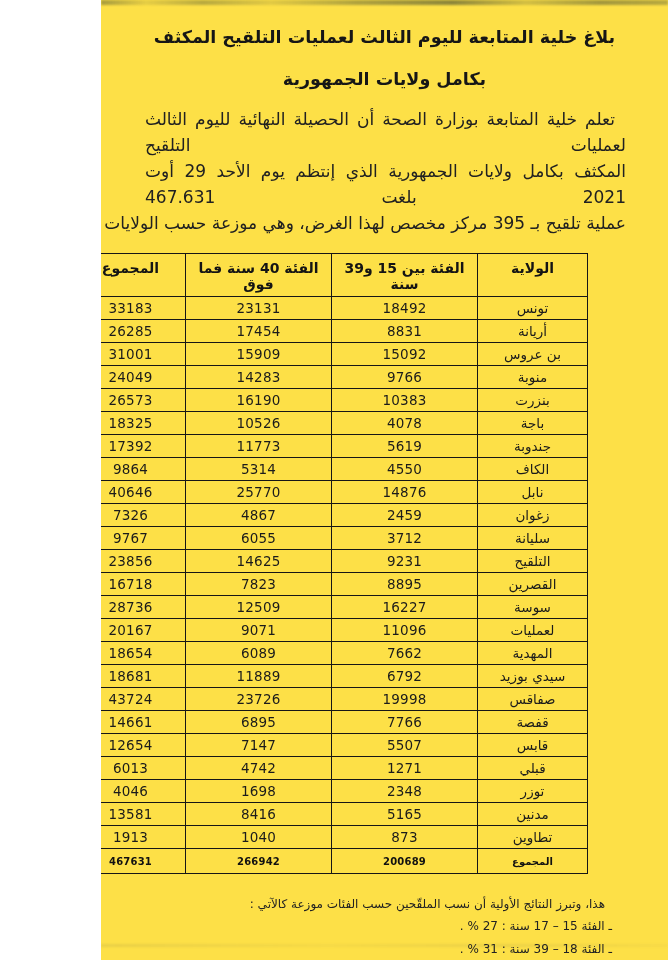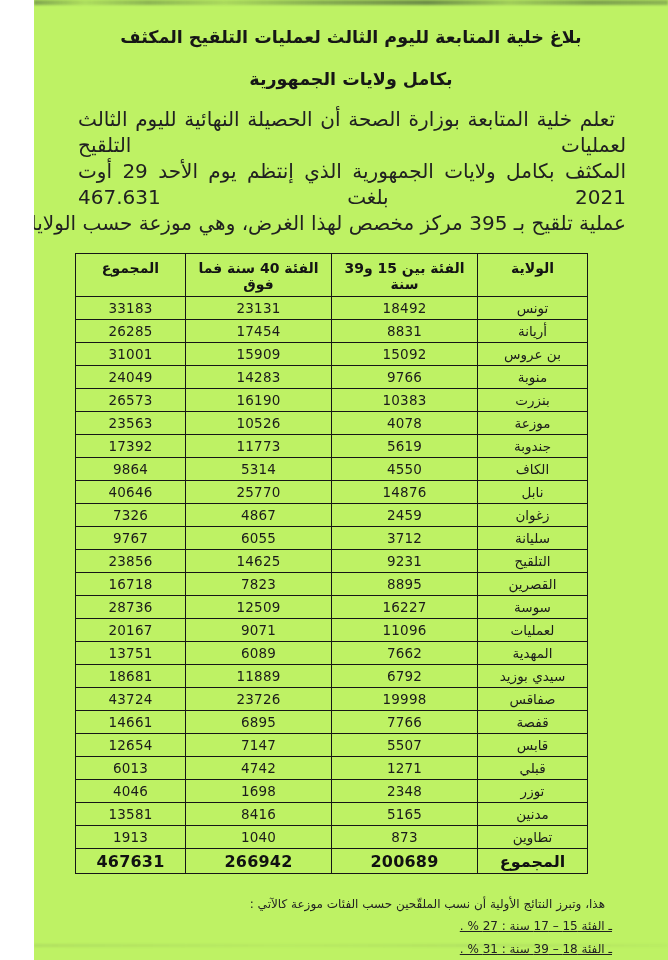--- a/index.html
+++ b/index.html
@@ -4,22 +4,22 @@
 <style>
   * { margin: 0; padding: 0; box-sizing: border-box; }
   html, body { background: #ffffff; }
   body {
     width: 668px; height: 960px;
     font-family: "DejaVu Sans", sans-serif;
     color: #1d1d1d;
   }
   .page {
     position: relative;
-    width: 634px; height: 960px;
-    background: #bef264;
+    width: 567px; height: 960px;
+    background: #fde047;
     direction: rtl;
     overflow: hidden;
   }
   .scan-edge-top {
     position: absolute; top: 0; left: 0; right: 0; height: 5px;
     background: linear-gradient(90deg,
       rgba(30,45,45,.38) 0%, rgba(30,45,45,.10) 8%, rgba(30,45,45,.30) 18%,
       rgba(30,45,45,.12) 30%, rgba(30,45,45,.34) 45%, rgba(30,45,45,.50) 62%,
       rgba(30,45,45,.18) 75%, rgba(30,45,45,.40) 88%, rgba(30,45,45,.30) 100%);
     filter: blur(1px);
@@ -29,21 +29,21 @@
     background: linear-gradient(90deg,
       rgba(60,70,70,.10), rgba(60,70,70,.04) 40%, rgba(60,70,70,.09) 70%, rgba(60,70,70,.03));
     filter: blur(1px);
   }
   .titles { padding-top: 27px; text-align: center; }
   .title { font-weight: bold; font-size: 17.5px; color: #161616; }
   .title2 { margin-top: 22px; }
 
   .intro {
     margin: 17px 42px 0 44px;
-    font-size: 20px;
+    font-size: 17px;
     color: #212121;
   }
   .intro-line { line-height: 26px; white-space: nowrap; }
   .intro-line.justify { text-align: justify; text-align-last: justify; white-space: normal; }
   .intro-line.first { text-indent: 11px; }
 
   table.data {
     border-collapse: collapse;
     table-layout: fixed;
     width: 512px;
@@ -66,35 +66,35 @@
   table.data td {
     height: 23px;
     font-size: 13.5px;
     padding: 0 3px;
     color: #1b1b1b;
   }
   td.num { letter-spacing: .2px; }
   tr.total-row td {
     height: 25px;
     font-weight: bold;
-    font-size: 16px;
+    font-size: 10px;
     color: #111;
   }
   .col-wilaya { width: 110px; }
   .col-young  { width: 146px; }
   .col-old    { width: 146px; }
   .col-total  { width: 110px; }
 
   .footer {
     margin: 19px 56px 0 40px;
     font-size: 12px;
     color: #222;
   }
   .footer-intro { text-indent: 7px; line-height: 22px; }
-  .footer-item { line-height: 22.5px; text-decoration: underline; }
+  .footer-item { line-height: 22.5px; }
 </style>
 </head>
 <body>
 
 <div class="page">
   <div class="scan-edge-top"></div>
 
   <div class="titles">
     <div class="title">بلاغ خلية المتابعة لليوم الثالث لعمليات التلقيح المكثف</div>
     <div class="title title2">بكامل ولايات الجمهورية</div>
@@ -146,24 +146,24 @@
           <td class="num">14283</td>
           <td class="num">24049</td>
         </tr>
         <tr>
           <td>بنزرت</td>
           <td class="num">10383</td>
           <td class="num">16190</td>
           <td class="num">26573</td>
         </tr>
         <tr>
-          <td>موزعة</td>
+          <td>باجة</td>
           <td class="num">4078</td>
           <td class="num">10526</td>
-          <td class="num">23563</td>
+          <td class="num">18325</td>
         </tr>
         <tr>
           <td>جندوبة</td>
           <td class="num">5619</td>
           <td class="num">11773</td>
           <td class="num">17392</td>
         </tr>
         <tr>
           <td>الكاف</td>
           <td class="num">4550</td>
@@ -209,21 +209,21 @@
         <tr>
           <td>لعمليات</td>
           <td class="num">11096</td>
           <td class="num">9071</td>
           <td class="num">20167</td>
         </tr>
         <tr>
           <td>المهدية</td>
           <td class="num">7662</td>
           <td class="num">6089</td>
-          <td class="num">13751</td>
+          <td class="num">18654</td>
         </tr>
         <tr>
           <td>سيدي بوزيد</td>
           <td class="num">6792</td>
           <td class="num">11889</td>
           <td class="num">18681</td>
         </tr>
         <tr>
           <td>صفاقس</td>
           <td class="num">19998</td>

